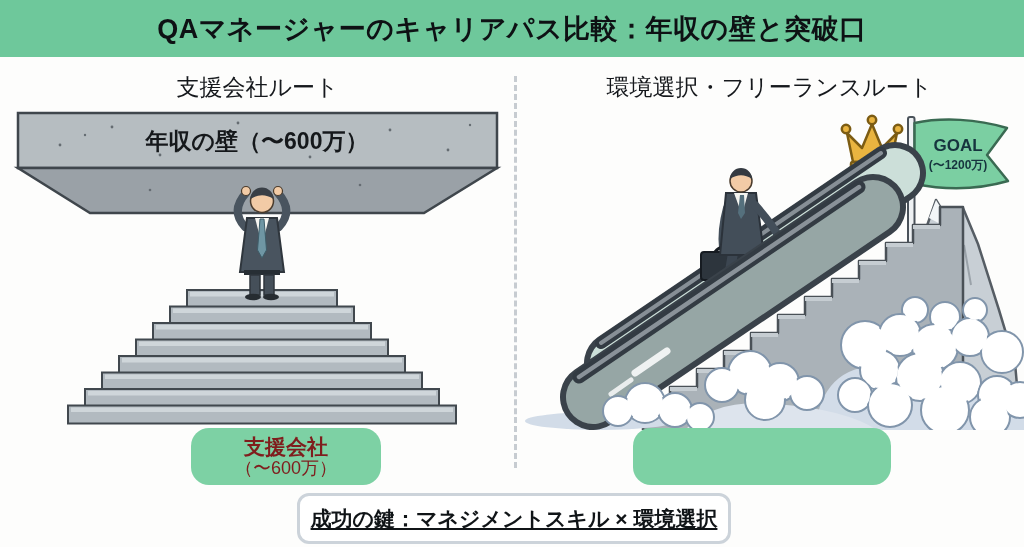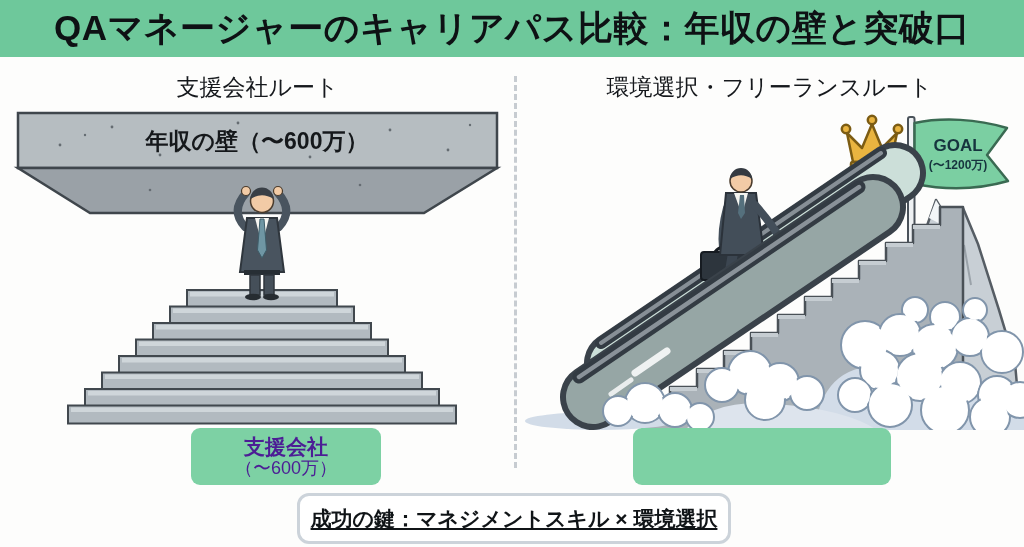--- a/index.html
+++ b/index.html
@@ -7,37 +7,37 @@
     width:1024px; height:547px; overflow:hidden; background:#ffffff;
     font-family:"Liberation Sans","DejaVu Sans",sans-serif;
   }
   .stage { position:relative; width:1024px; height:547px; background:#fdfdfc; }
 
   .banner {
     position:absolute; top:0; left:0; width:1024px; height:57px;
     display:flex; align-items:center; justify-content:center;
     background:#6ec89b;
   }
-  .banner h1 { margin:0; font-size:35px; font-weight:800; color:#0e1114; letter-spacing:.5px; }
+  .banner h1 { margin:0; font-size:27px; font-weight:800; color:#0e1114; letter-spacing:.5px; }
 
   .panel-header { position:absolute; top:72px; font-size:23px; font-weight:400; color:#15181c; text-align:center; }
   .panel-header.left  { left:0;   width:515px; }
   .panel-header.right { left:515px; width:509px; }
 
   .divider { position:absolute; left:514px; top:76px; height:392px; border-left:3px dashed #c7ccd1; }
 
   svg.illus { position:absolute; top:105px; display:block; }
   svg.illus.left  { left:0; }
   svg.illus.right { left:515px; }
   svg text { font-family:"Liberation Sans","DejaVu Sans",sans-serif; }
 
   .label-box {
-    position:absolute; top:428px; border-radius:9px;
+    position:absolute; top:428px; border-radius:18px;
     display:flex; flex-direction:column; align-items:center; justify-content:center;
-    color:#4c1d95; line-height:1.12; background:#7dd1a4;
+    color:#7f1d1d; line-height:1.12; background:#7dd1a4;
   }
   .label-box .l1 { font-size:21px; font-weight:800; }
   .label-box .l2 { font-size:18px; font-weight:400; }
   .left-box  { left:191px; width:190px; height:57px; }
   .right-box { left:633px; width:258px; height:57px; }
 
   .footer-box {
     position:absolute; left:297px; top:493px; width:428px; height:45px;
     background:#ffffff; border:3px solid #ccd3da; border-radius:12px;
     display:flex; align-items:center; justify-content:center;

